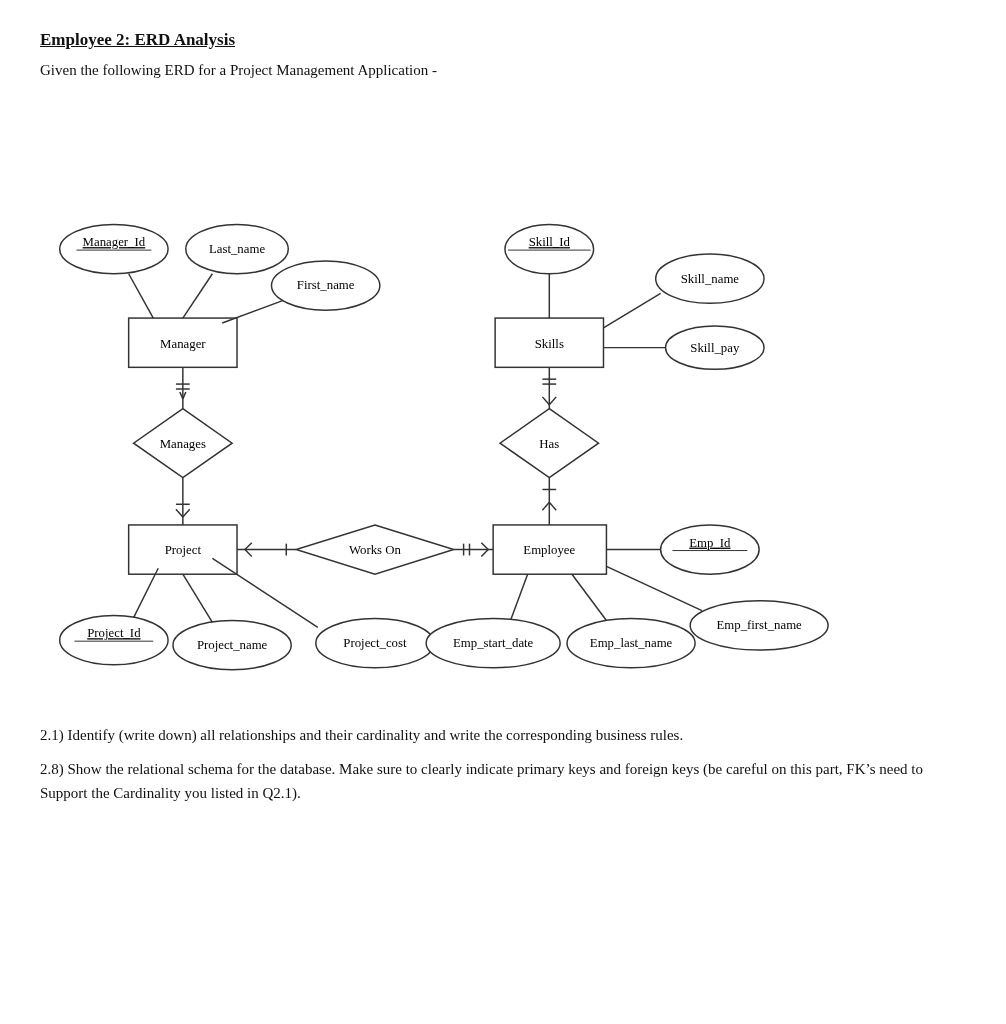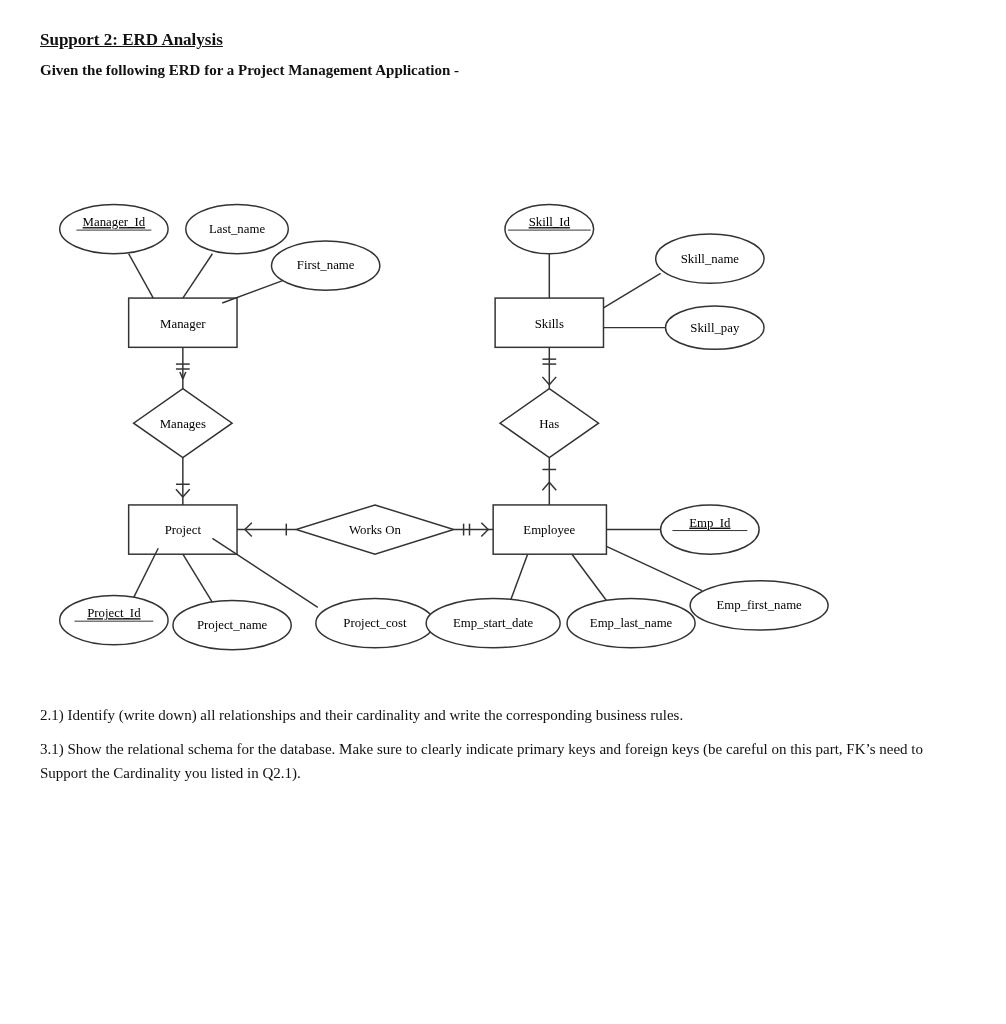--- a/index.html
+++ b/index.html
@@ -11,21 +11,21 @@
       padding: 30px 40px;
     }
     h2 {
       font-size: 17px;
       font-weight: bold;
       text-decoration: underline;
       margin-bottom: 12px;
     }
     .intro {
       font-size: 15px;
-      font-weight: bold;
+      margin-bottom: 20px;
     }
     .erd-container {
       width: 100%;
       display: flex;
       justify-content: center;
       margin-bottom: 30px;
     }
     svg text {
       font-family: 'Times New Roman', Times, serif;
       font-size: 13px;
@@ -35,21 +35,21 @@
       line-height: 1.6;
       margin-top: 44px;
     }
     .questions p {
       margin-bottom: 10px;
     }
   </style>
 </head>
 <body>
 
-<h2>Support 2: ERD Analysis</h2>
+<h2>Employee 2: ERD Analysis</h2>
 <p class="intro">Given the following ERD for a Project Management Application -</p>
 
 <div class="erd-container">
   <svg width="940" height="580" viewBox="0 0 940 580">
 
     <rect x="90" y="218" width="110" height="50" fill="white" stroke="#333" stroke-width="1.5"></rect>
     <text x="145" y="248" text-anchor="middle" font-size="13">Manager</text>
 
     <ellipse cx="75" cy="148" rx="55" ry="25" fill="white" stroke="#333" stroke-width="1.5"></ellipse>
     <text x="75" y="145" text-anchor="middle" font-size="12" text-decoration="underline">Manager_Id</text>
@@ -172,14 +172,14 @@
 
     <ellipse cx="685" cy="248" rx="50" ry="22" fill="white" stroke="#333" stroke-width="1.5"></ellipse>
     <text x="685" y="252" text-anchor="middle" font-size="12">Skill_pay</text>
     <line x1="572" y1="248" x2="635" y2="248" stroke="#333" stroke-width="1.5"></line>
 
   </svg>
 </div>
 
 <div class="questions">
   <p>2.1) Identify (write down) all relationships and their cardinality and write the corresponding business rules.</p>
-  <p>3.1) Show the relational schema for the database. Make sure to clearly indicate primary keys and foreign keys (be careful on this part, FK’s need to Support the Cardinality you listed in Q2.1).</p>
+  <p>2.8) Show the relational schema for the database. Make sure to clearly indicate primary keys and foreign keys (be careful on this part, FK’s need to Support the Cardinality you listed in Q2.1).</p>
 </div>
 
 </body></html>

